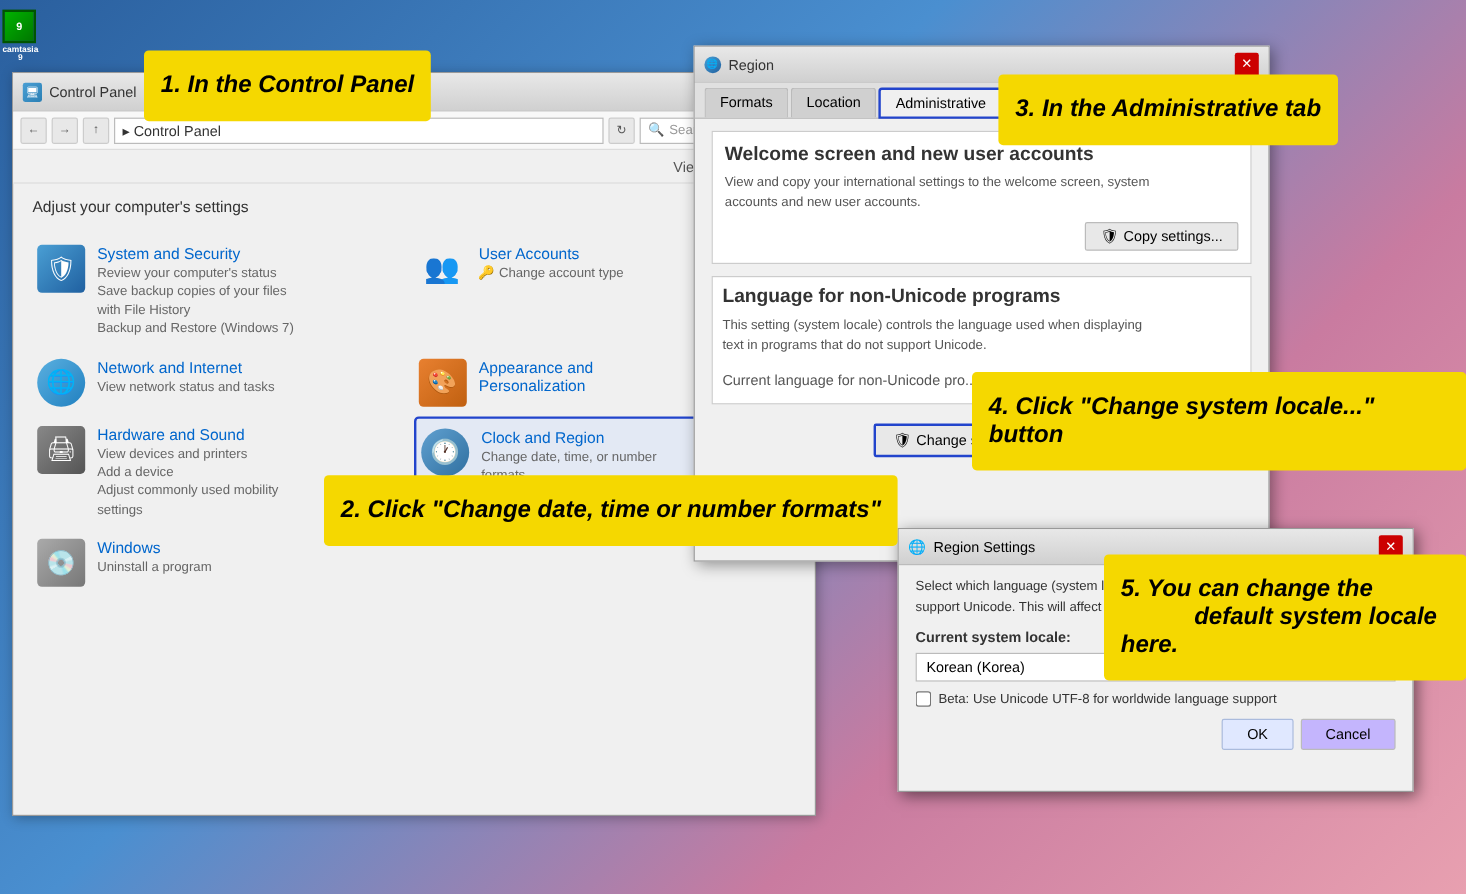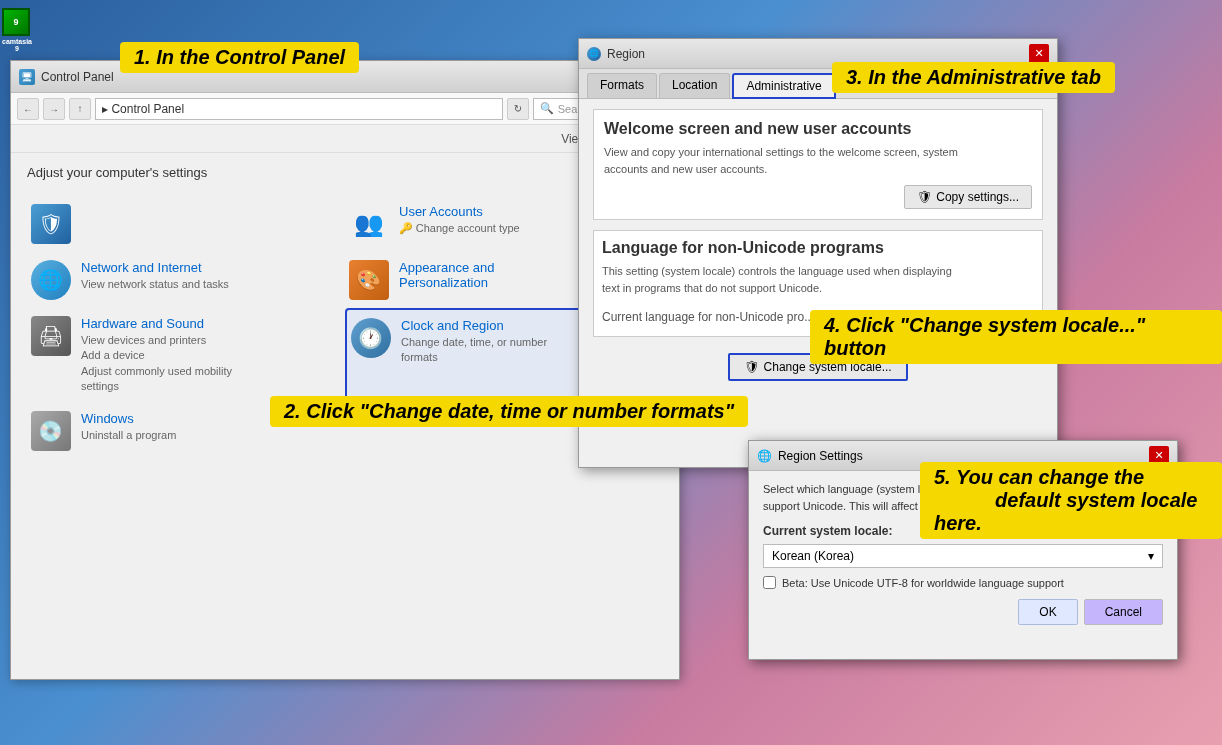--- a/index.html
+++ b/index.html
@@ -112,21 +112,21 @@
 
     
     .annotation-1 {
       position: absolute;
       top: 42px;
       left: 120px;
       z-index: 20;
     }
     .annotation-box {
       background: #f5d800;
-      padding: 4px 14px;
+      padding: 18px 14px;
       border-radius: 4px;
       font-size: 20px;
       font-weight: bold;
       color: #000;
       font-style: italic;
     }
 
     
     .cp-addressbar {
       height: 32px;
@@ -593,20 +593,24 @@
   </div>
 
   <div class="cp-content">
     <div class="cp-heading">Adjust your computer's settings</div>
     <div class="cp-items-grid">
 
       <div class="cp-item">
         <div class="cp-item-icon">
           <div class="icon-system">🛡</div>
         </div>
+        <div class="cp-item-text">
+          <div class="item-title">System and Security</div>
+          <div class="item-desc">Review your computer's status<br>Save backup copies of your files<br>with File History<br>Backup and Restore (Windows 7)</div>
+        </div>
       </div>
 
       <div class="cp-item">
         <div class="cp-item-icon">
           <div class="icon-user">👥</div>
         </div>
         <div class="cp-item-text">
           <div class="item-title">User Accounts</div>
           <div class="item-desc">🔑 Change account type</div>
         </div>

